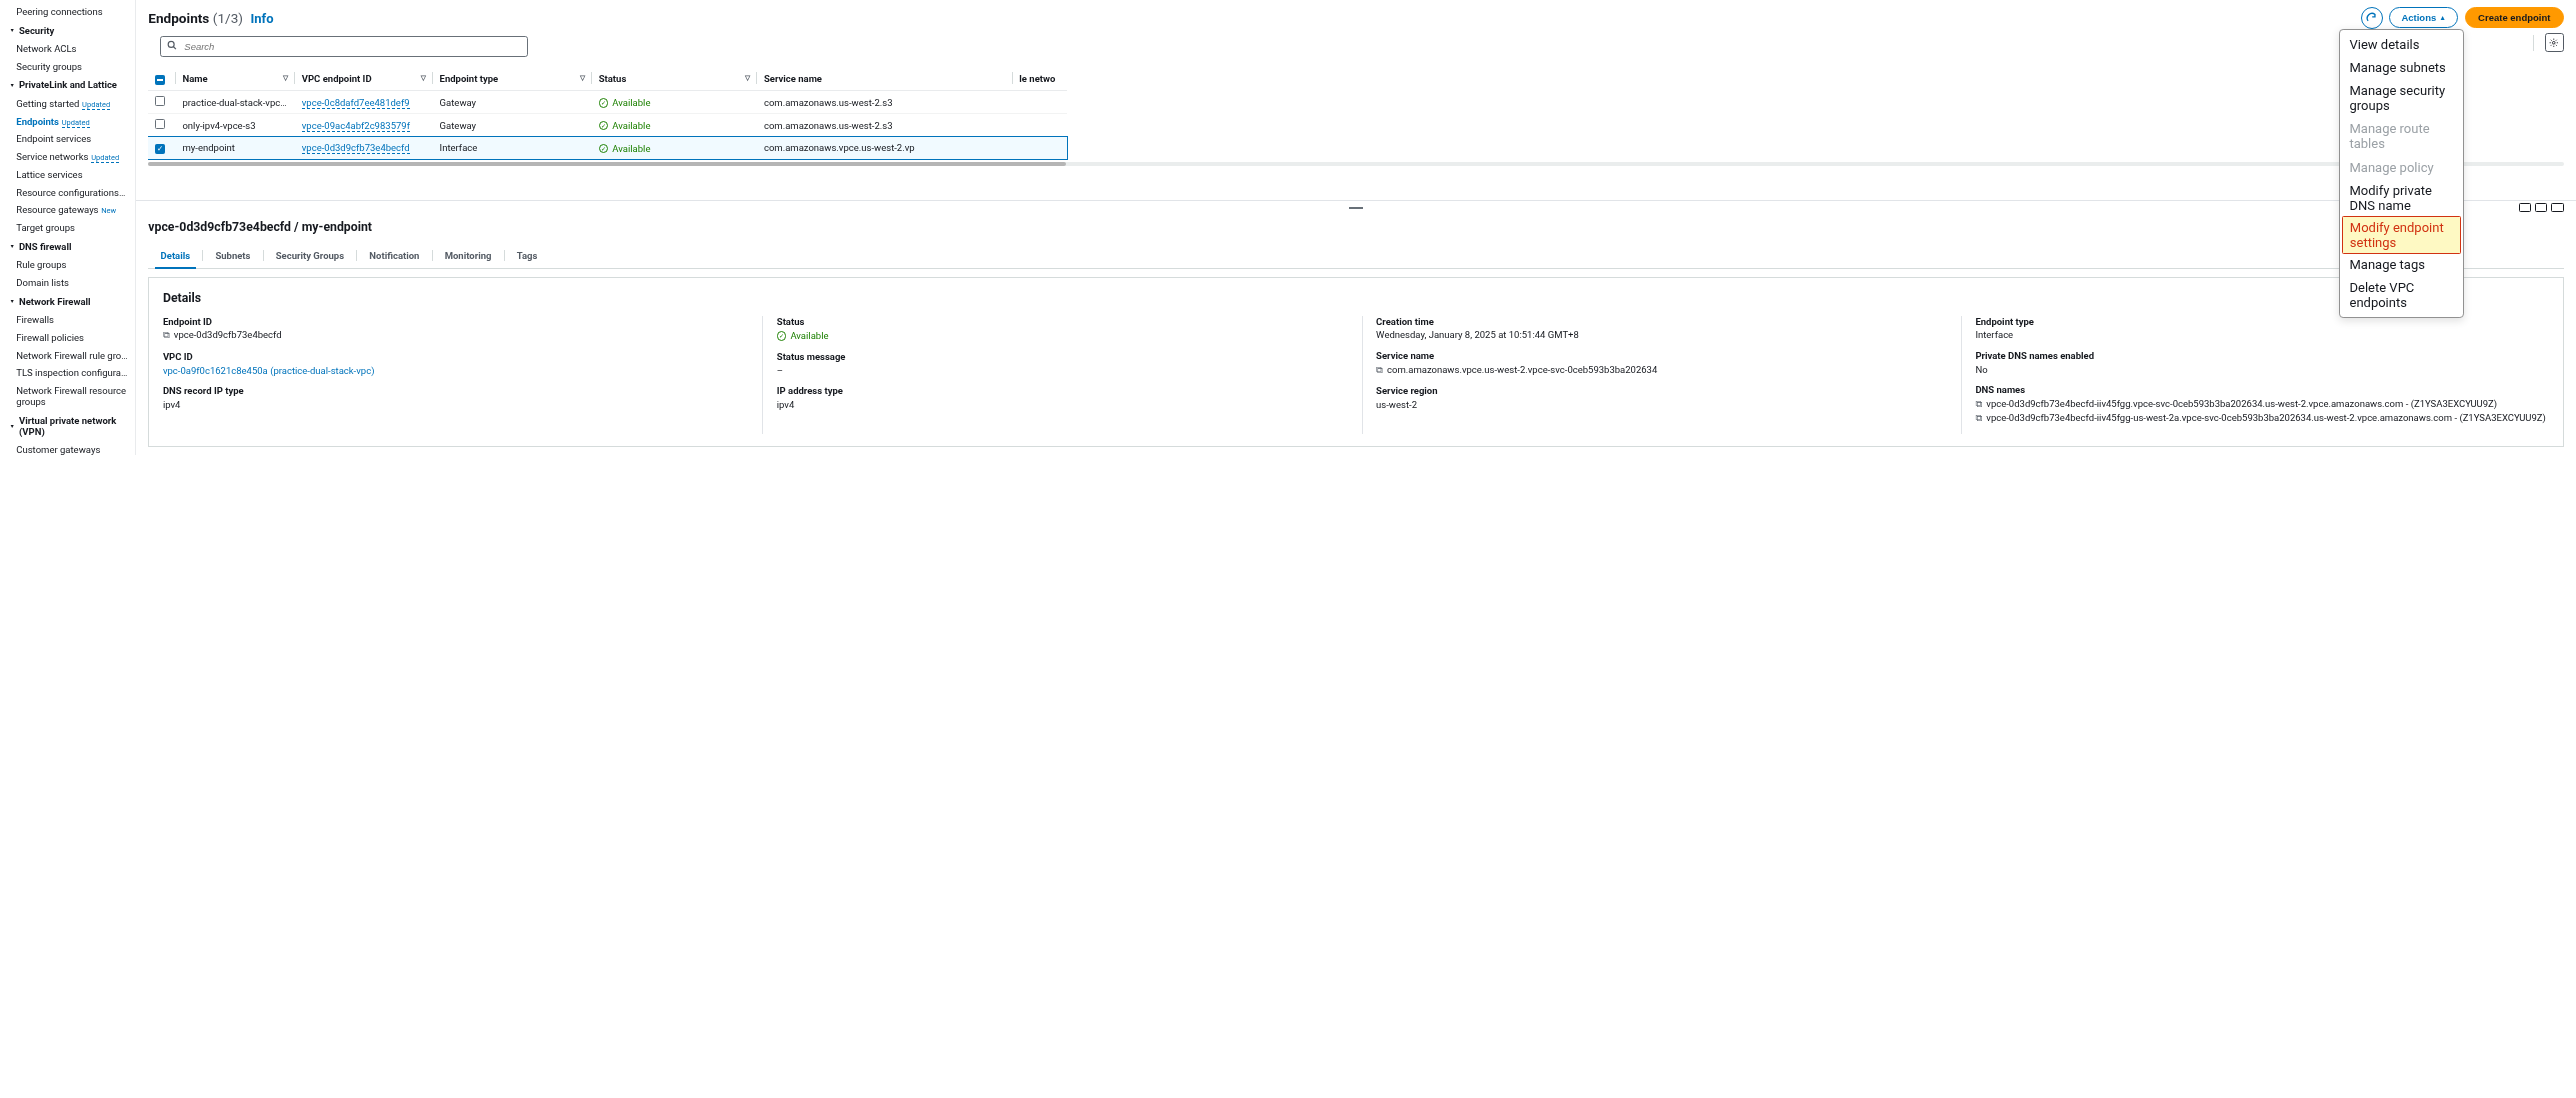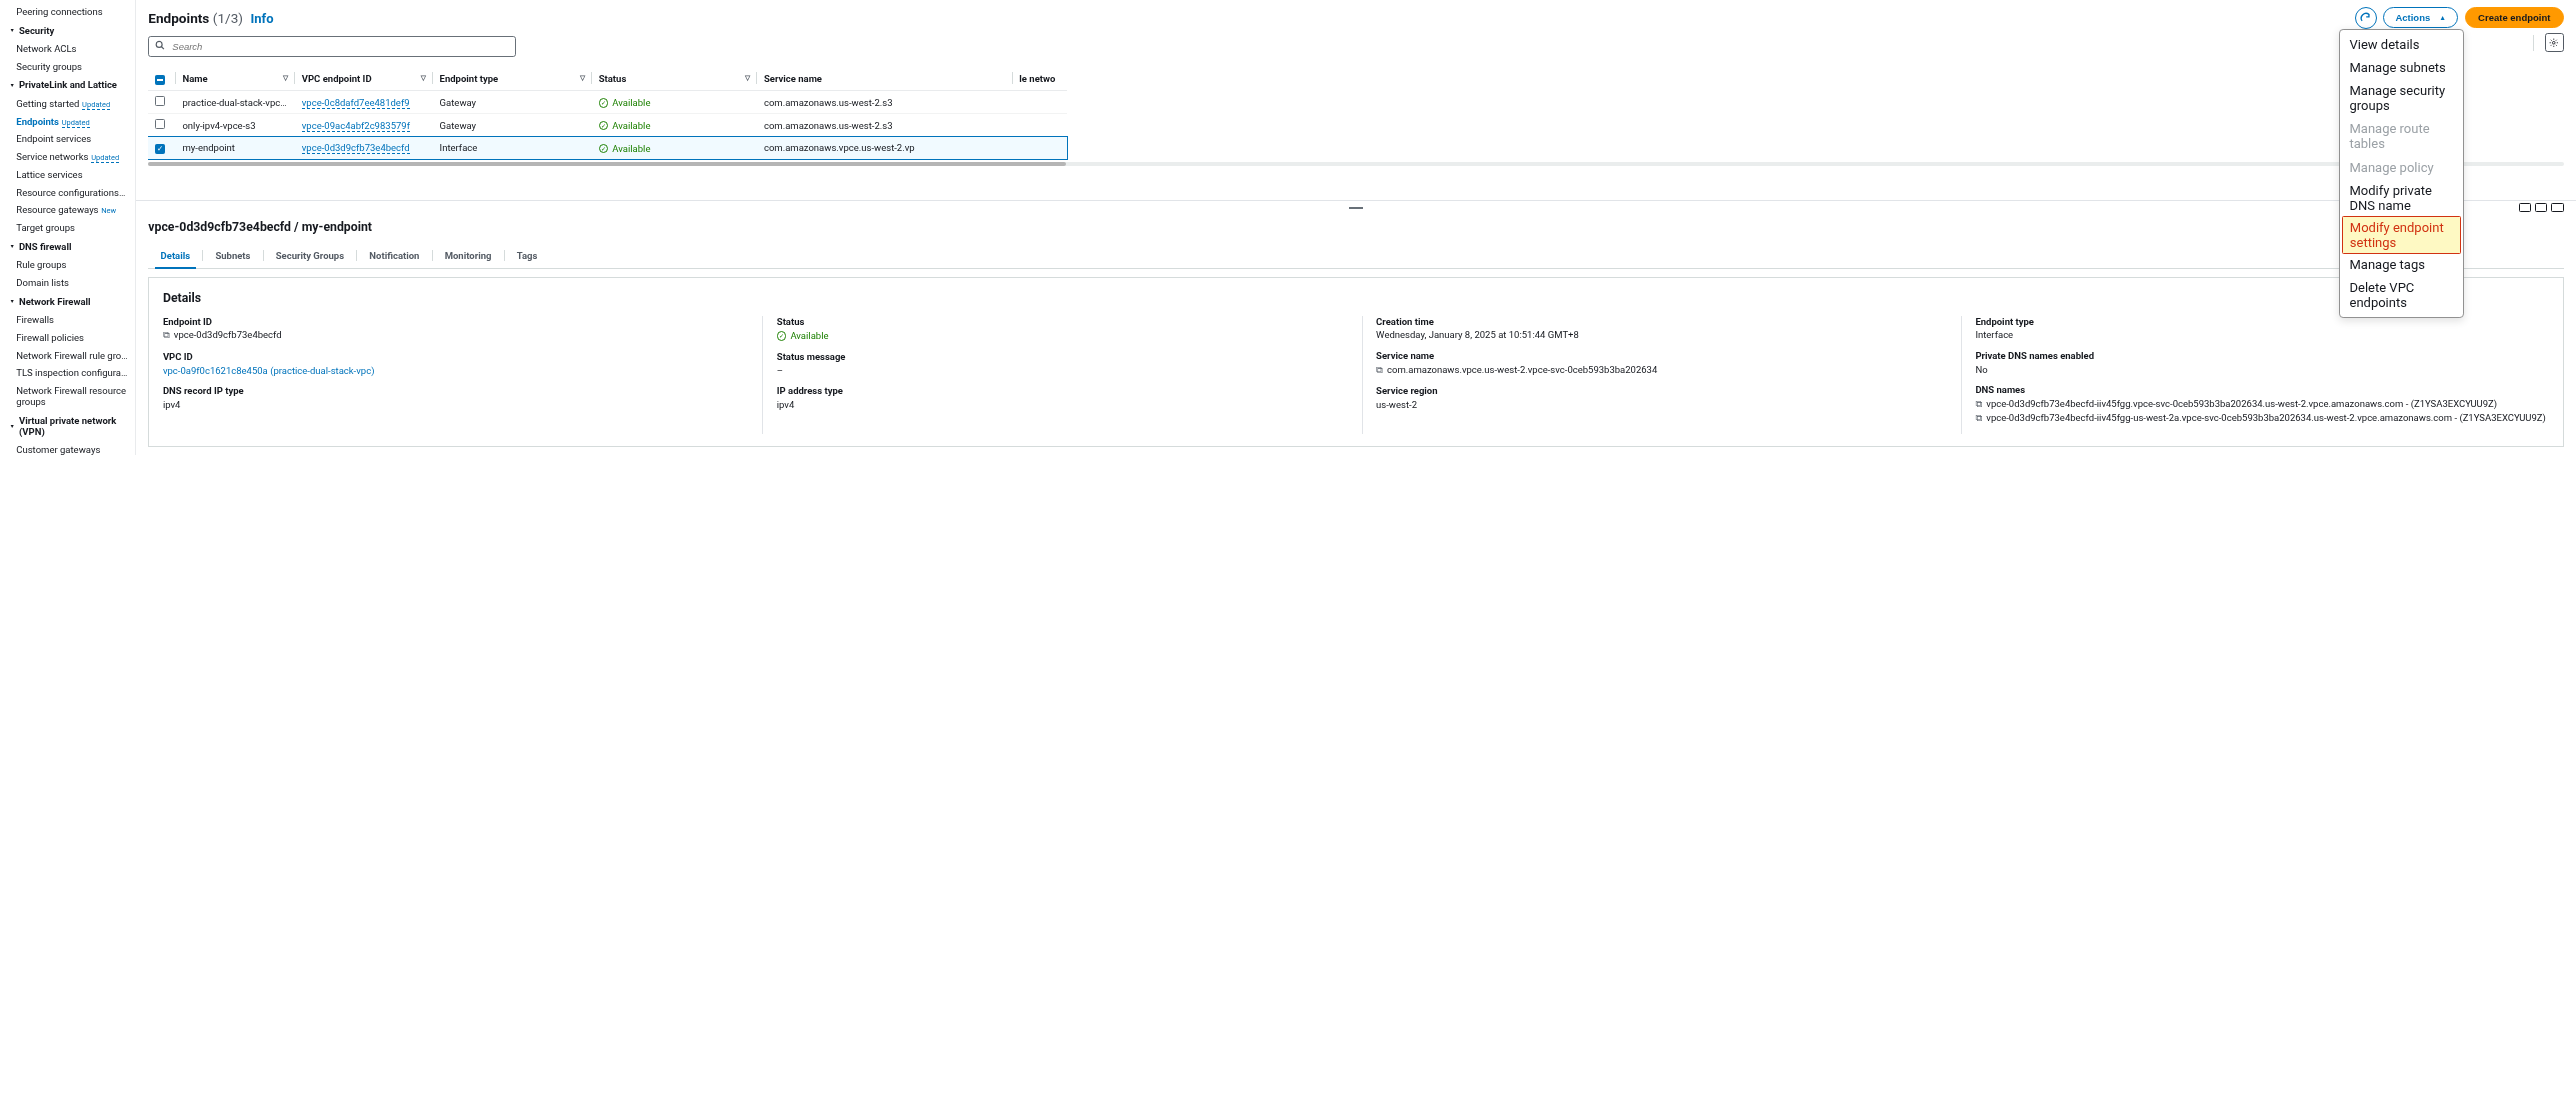--- a/index.html
+++ b/index.html
@@ -86,21 +86,21 @@
     cursor: pointer;
   }
   .btn-outline {
     border: 0.7px solid #545b64;
     background: #fff;
     color: #16191f;
     font-weight: 700;
     padding: 4.1px 11px;
     border-radius: 11px;
     cursor: pointer;
-    display: inline-flex; align-items: center; gap: 9px;
+    display: inline-flex; align-items: center; gap: 3px;
     font-size: 9.5px;
   }
   .btn-outline.blue { border-color: #0073bb; color: #0073bb; }
   .btn-primary {
     background: #ff9900;
     border: 0.7px solid #ff9900;
     color: #16191f;
     font-weight: 700;
     padding: 4.1px 12.3px;
     border-radius: 12.3px;
@@ -287,21 +287,21 @@
             </svg>
         </button>
         <button class="btn-outline blue">
           <span>Actions</span>
           <span style="font-size:6.8px;">▲</span>
         </button>
         <button class="btn-primary">Create endpoint</button>
       </div>
     </div>
 
-    <div style="display:flex; align-items:center; justify-content:space-between;">
+    <div style="display:flex; align-items:center; justify-content:space-between;margin-left:12px;">
       <div class="search-wrap">
         <span class="search-icon">
           <svg width="9.5" height="9.5" viewBox="0 0 16 16" fill="none" stroke="#545b64" stroke-width="2">
               <circle cx="7" cy="7" r="5"></circle>
               <path d="M11 11l4 4"></path>
             </svg>
         </span>
         <input class="search-input" placeholder="Search" style="">
       </div>
       <div class="toolbar-right">

